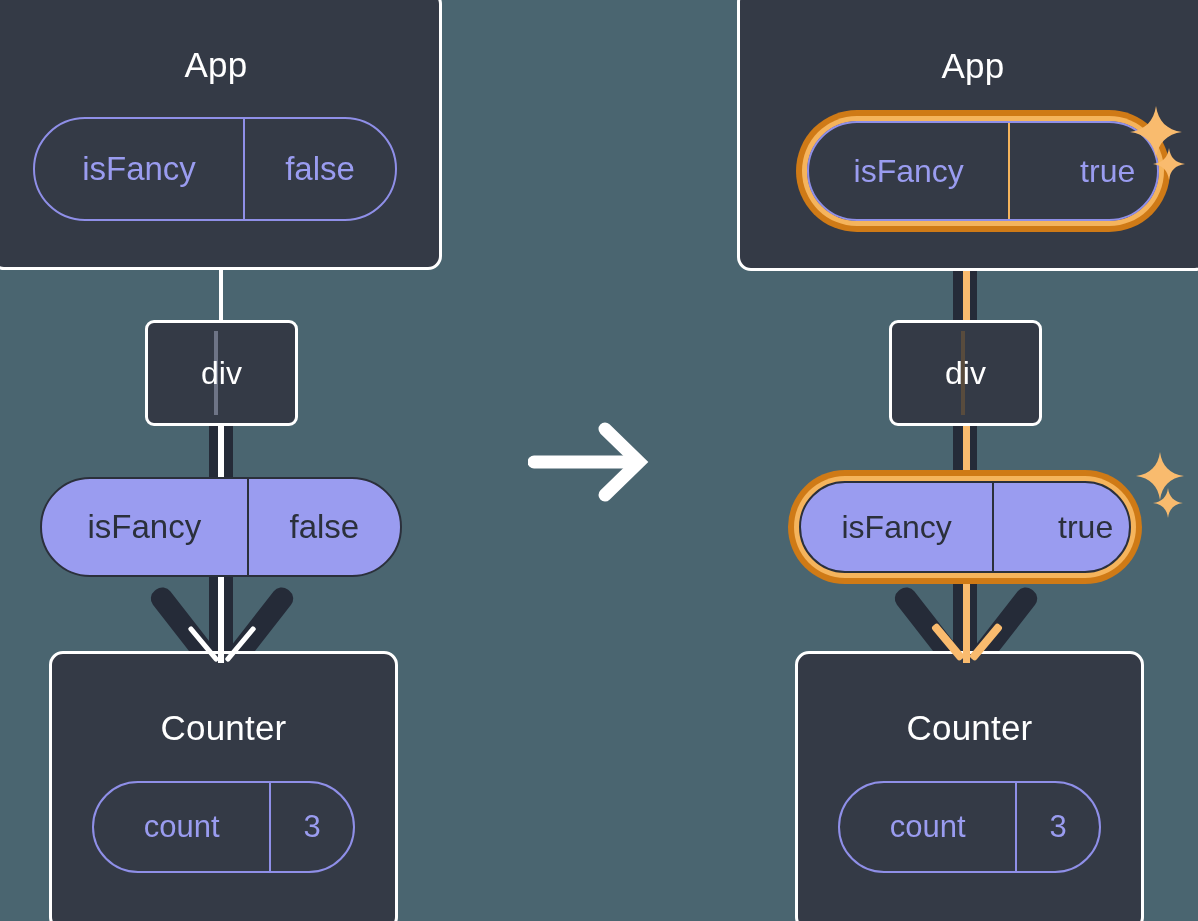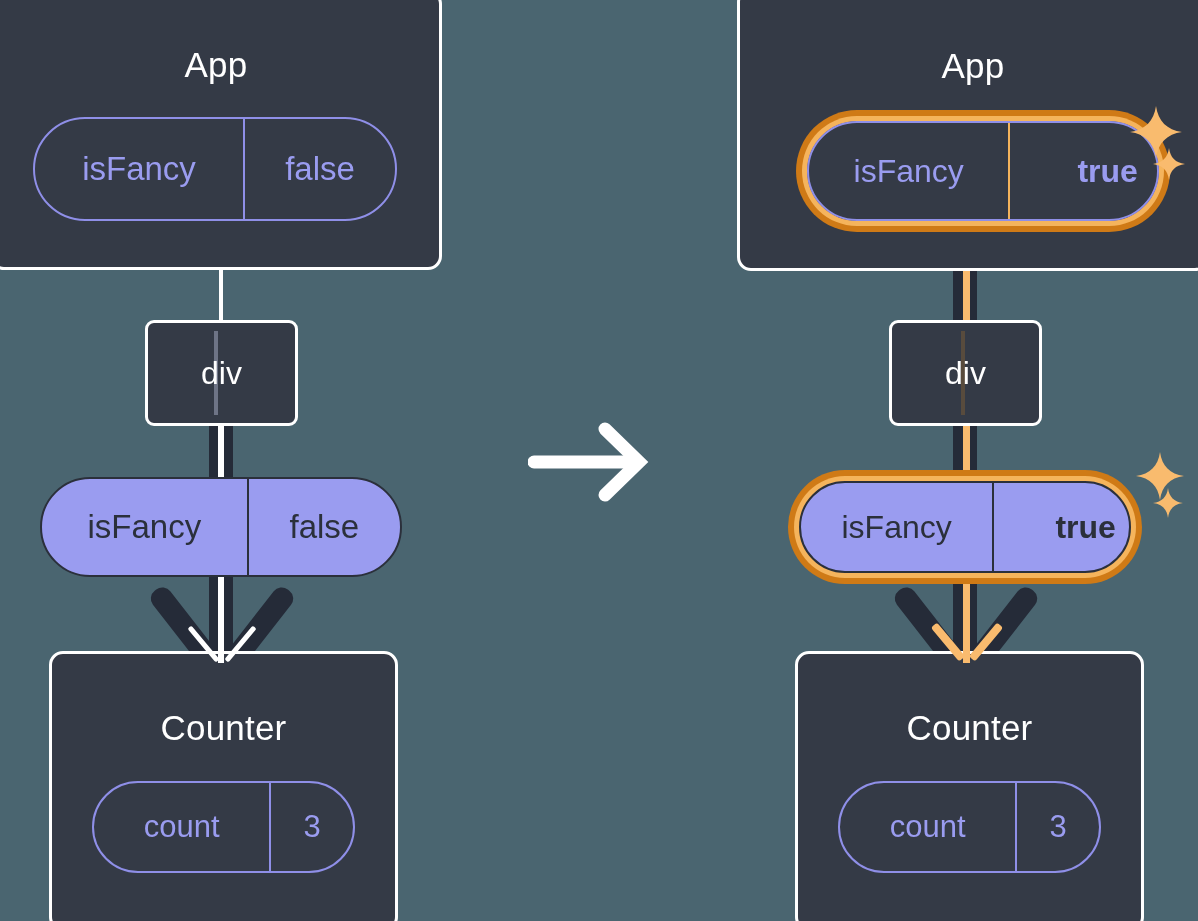--- a/index.html
+++ b/index.html
@@ -108,21 +108,21 @@
   
   .pill.hl {
     box-shadow:
       0 0 0 5px #f5b45c,
       0 0 0 11px #cf7a16;
   }
   .pill.hl.outline .cell.val { border-left-color: #f5b45c; }
 
   .cell.key { font-weight: 400; }
   .cell.val { font-weight: 400; }
-  .cell.val.bold { font-weight: bold; padding-left: 48px; }
+  .cell.val.bold { font-weight: normal; padding-left: 48px; }
   
   .trunk-dark {
     position: absolute;
     background: #252b38;
     z-index: 2;
   }
   
   .trunk-core {
     position: absolute;
     z-index: 3;

